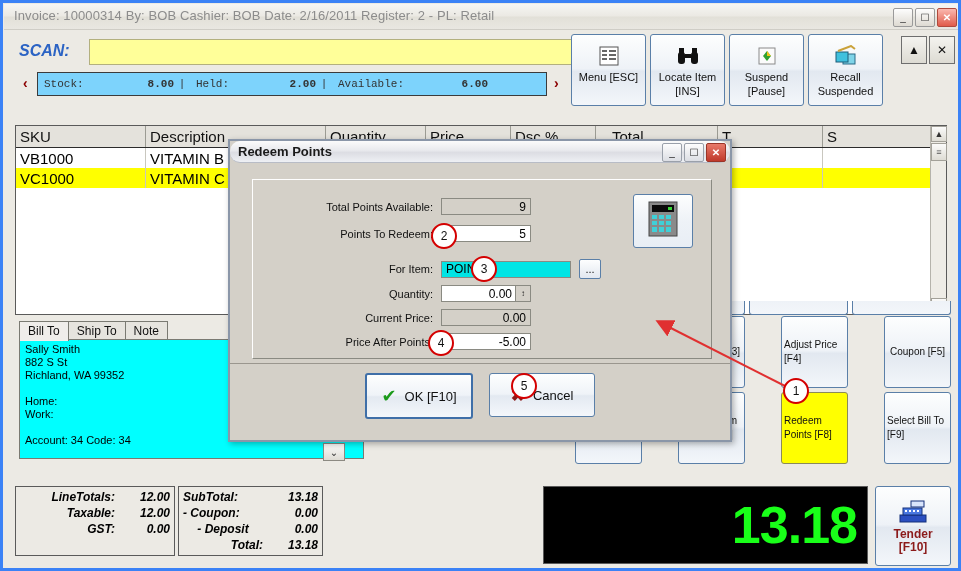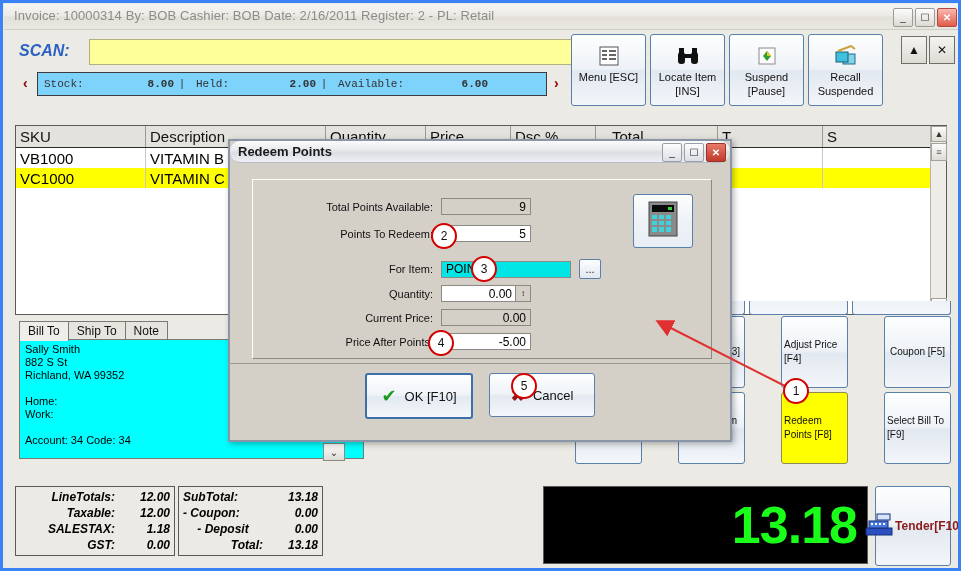--- a/index.html
+++ b/index.html
@@ -106,21 +106,21 @@
   .tb2 .l{width:80px;} .tb2 .v{width:55px;}
 
   .display{position:absolute;left:540px;top:483px;width:325px;height:78px;
     background:#000;border:1px solid #5a5a5a;box-sizing:border-box;
     display:flex;align-items:center;justify-content:flex-end;padding-right:10px;}
   .display span{color:#19ff19;font-size:52px;font-weight:bold;letter-spacing:-1px;
     font-family:"Liberation Sans",sans-serif;}
   .tender{position:absolute;left:872px;top:483px;width:74px;height:78px;
     border:1px solid #5a7fa8;border-radius:3px;
     background:linear-gradient(to bottom,#fdfefe 0%,#eef2f7 48%,#e2e8f0 52%,#f3f6fa 100%);
-    display:flex;flex-direction:row;align-items:center;justify-content:center;
+    display:flex;flex-direction:column;align-items:center;justify-content:center;
     font-size:12px;font-weight:bold;color:#8b1a1a;line-height:13px;text-align:center;}
 
   
   .modal{position:absolute;left:225px;top:136px;width:504px;height:303px;
     background:#d4d0c8;border:2px solid #8a96a8;box-sizing:border-box;
     box-shadow:2px 2px 6px rgba(0,0,0,.3);}
   .mtitle{height:22px;background:linear-gradient(to bottom,#fbfbfb 0%,#e8e9ed 45%,#dcdde3 55%,#eef0f4 100%);
     border-bottom:1px solid #b8bcc6;position:relative;box-sizing:border-box;border-radius:10px;}
   .mtitle .t{position:absolute;left:8px;top:3px;font-size:13px;font-weight:bold;color:#1a1a1a;}
   .mtitle .btns{position:absolute;right:4px;top:2px;display:flex;gap:2px;}
@@ -331,24 +331,20 @@
     <div class="totbox tb1">
       <div class="totrow">
           <span class="l">LineTotals:</span>
           <span class="v">12.00</span>
         </div>
       <div class="totrow">
           <span class="l">Taxable:</span>
           <span class="v">12.00</span>
         </div>
       <div class="totrow">
-          <span class="l">SALESTAX:</span>
-          <span class="v">1.18</span>
-        </div>
-      <div class="totrow">
           <span class="l">GST:</span>
           <span class="v">0.00</span>
         </div>
     </div>
     <div class="totbox tb2">
       <div class="totrow">
           <span class="l" style="text-align:left">SubTotal:</span>
           <span class="v">13.18</span>
         </div>
       <div class="totrow">

